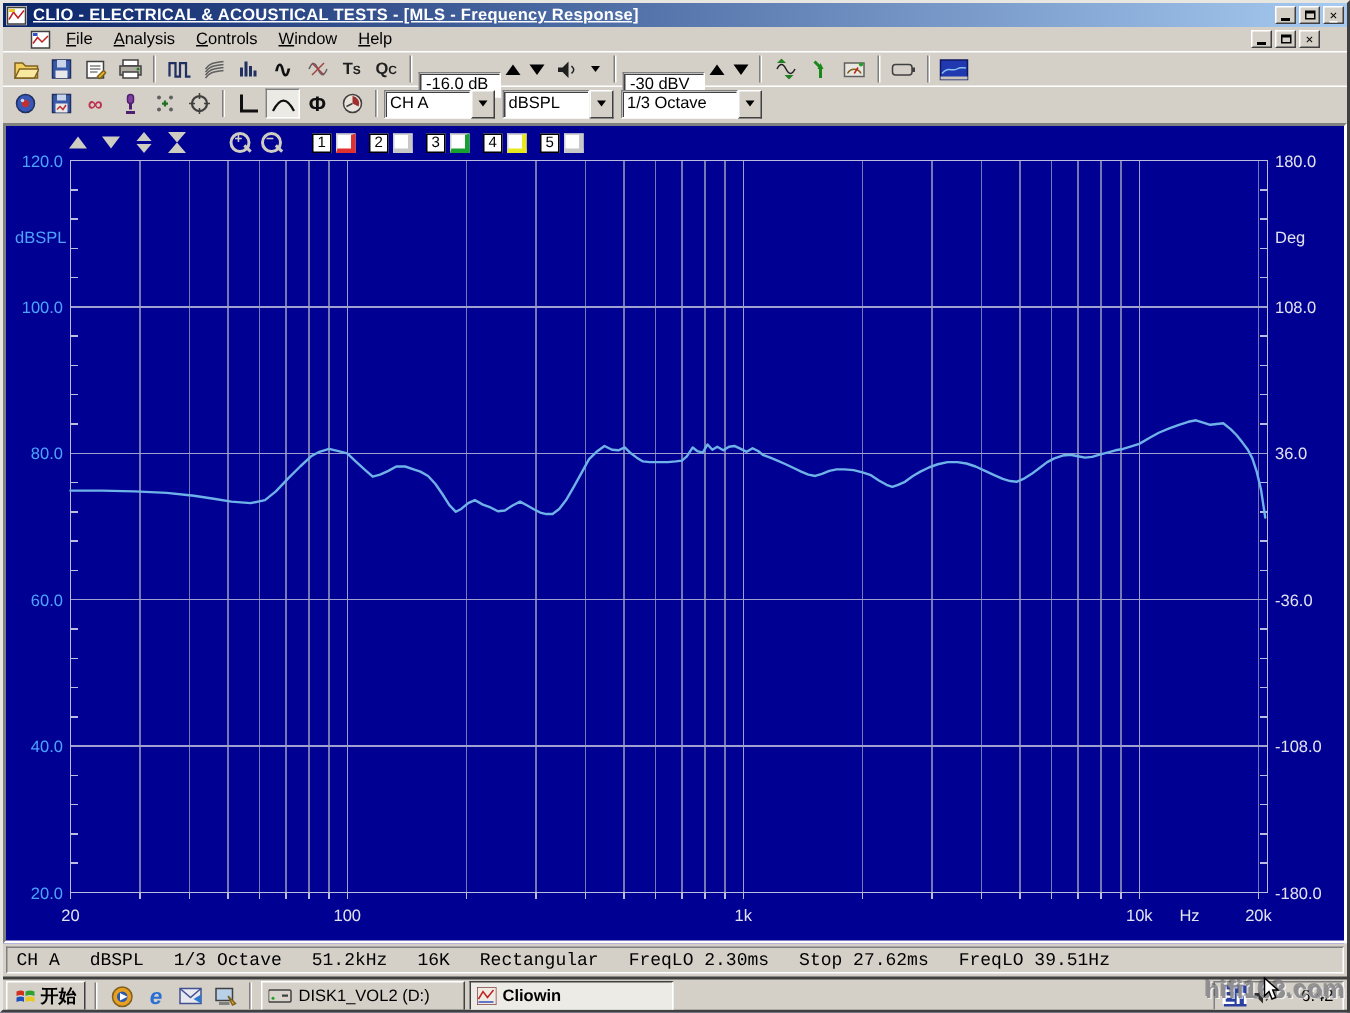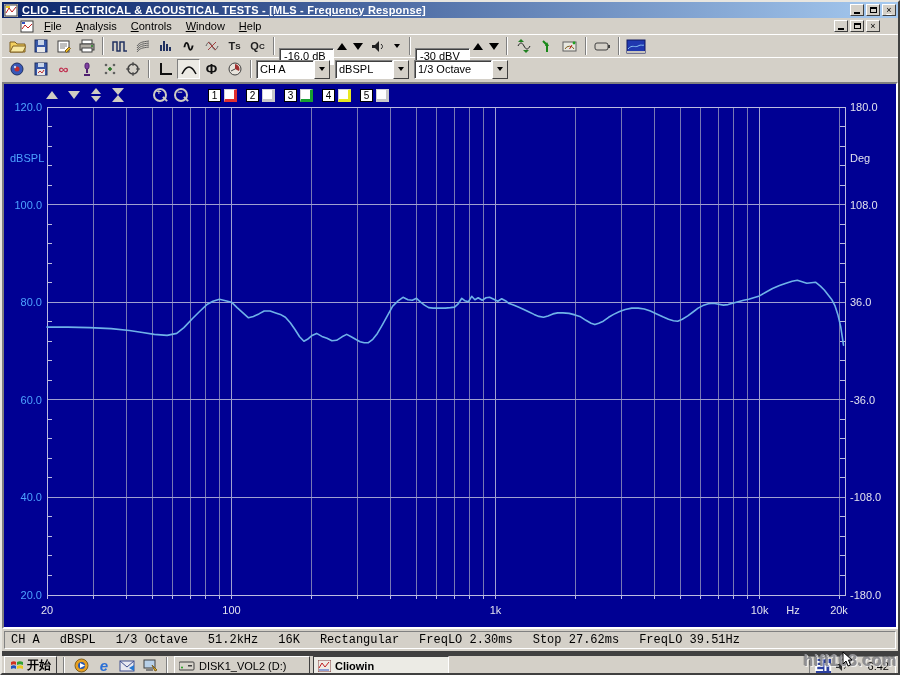--- a/index.html
+++ b/index.html
@@ -85,21 +85,21 @@
   
   .statusbar { height:22px; display:flex; gap:3px; padding:2px 2px; background:#d4d0c8; }
   .spanel { border:1px solid; border-color:#808080 #fff #fff #808080; height:18px;
             display:flex; align-items:center; padding:0 6px;
             font-family:"Liberation Mono", monospace; font-size:12px; color:#000; }
   .spanel.p1 { width:178px; flex:none; }
   .spanel.p2 { flex:1; gap:0; }
   .spanel.p2 span { margin-right:20px; white-space:nowrap; }
 
   
-  .taskbar { height:24px; background:#d4d0c8; border-top:5px solid #404040;
+  .taskbar { height:24px; background:#d4d0c8; border-top:2px solid #404040;
              display:flex; align-items:center; padding:8px 2px; gap:3px; }
   .startbtn { height:20px; background:#d4d0c8; border:1px solid; border-color:#fff #404040 #404040 #fff;
               display:flex; align-items:center; gap:3px; padding:0 5px; font-size:12px; font-weight:bold; }
   .tbsep { width:2px; height:18px; border-left:1px solid #808080; border-right:1px solid #fff; margin:0 3px; }
   .ql { width:20px; height:18px; display:flex; align-items:center; justify-content:center; }
   .taskbtn { width:136px; height:20px; background:#d4d0c8; border:1px solid;
              border-color:#fff #404040 #404040 #fff; display:flex; align-items:center; gap:4px;
              padding:0 4px; font-size:11px; white-space:nowrap; overflow:hidden; }
   .taskbtn.active { border-color:#404040 #fff #fff #404040; background:#ecebe5; font-weight:bold; }
   .tray { margin-left:auto; height:20px; border:1px solid; border-color:#808080 #fff #fff #808080;

